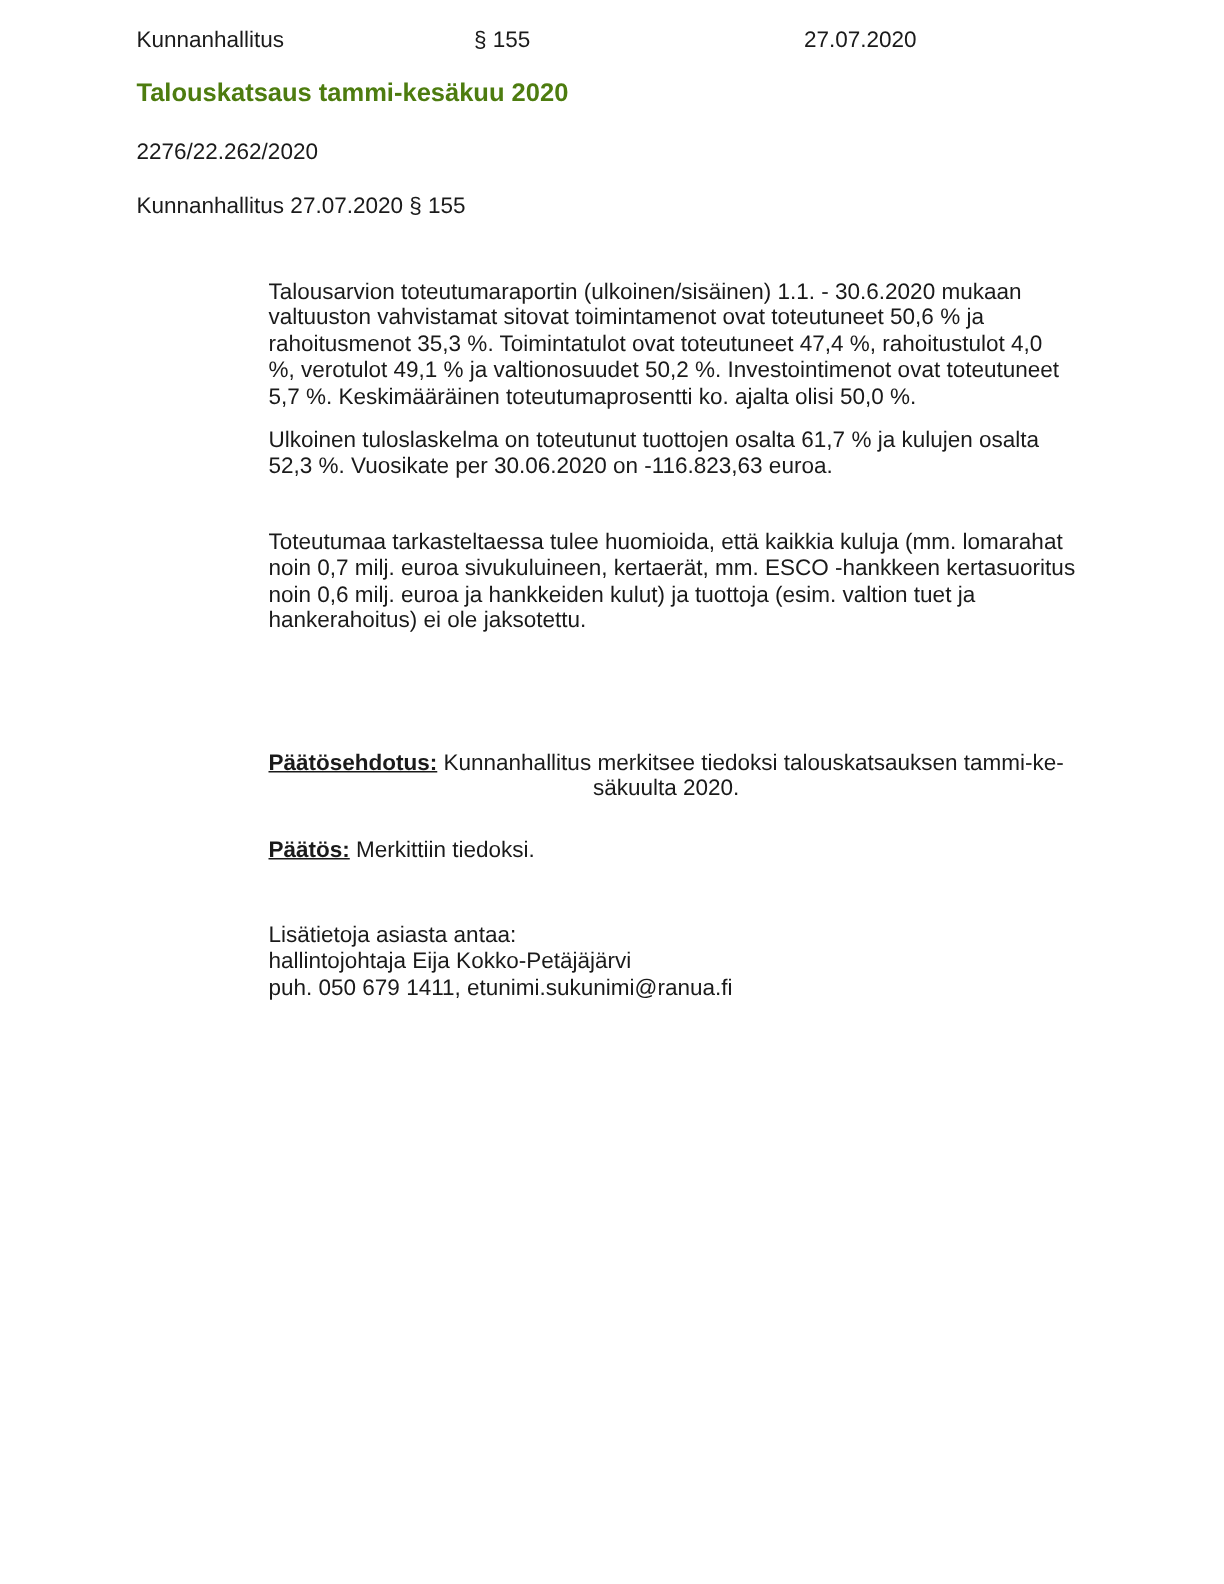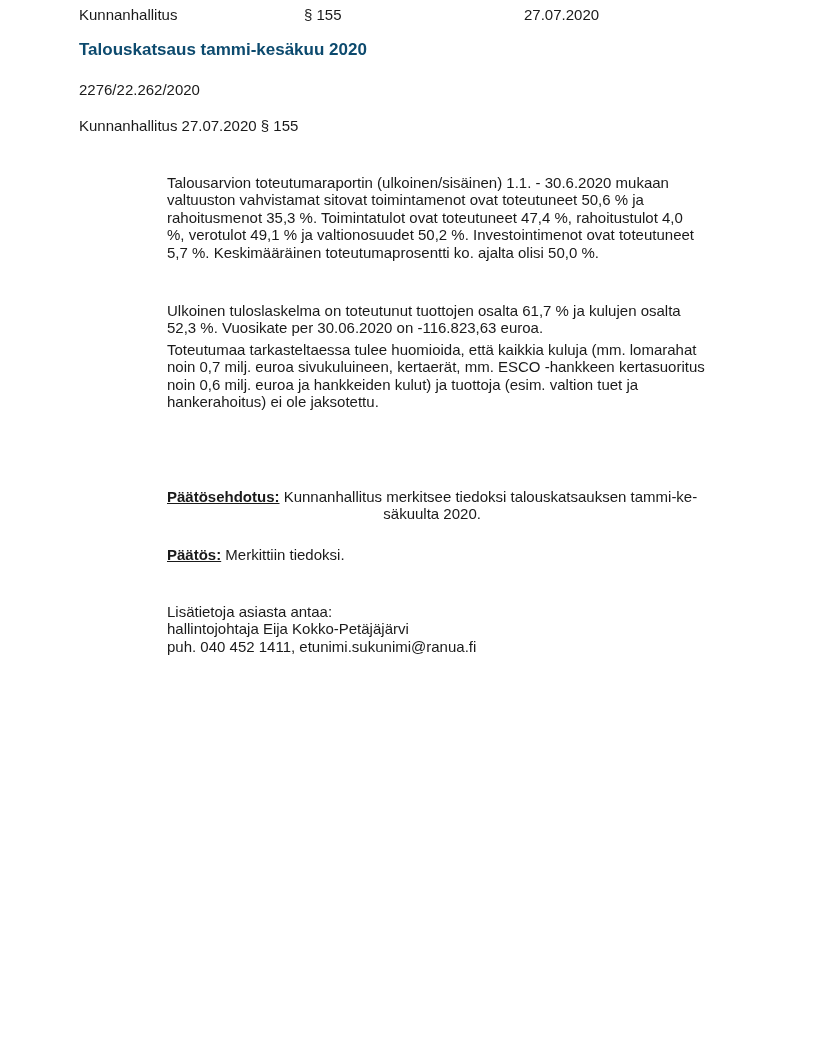--- a/index.html
+++ b/index.html
@@ -15,33 +15,33 @@
     font-family: "Liberation Sans", "DejaVu Sans", sans-serif;
     color: #1a1a1a;
   }
   .page {
     position: relative;
     width: 816px;
     height: 1056px;
     background: #ffffff;
     overflow: hidden;
   }
-  .abs { position: absolute; margin: 4px; }
+  .abs { position: absolute; margin: 16px; }
   .txt {
     font-size: 15px;
     line-height: 17.4px;
     white-space: pre;       
     color: #1a1a1a;
   }
   .doc-title {
     font-size: 17px;
     font-weight: 700;
     line-height: 20px;
     white-space: pre;
-    color: #0c4a6e;
+    color: #4d7c0f;
   }
   .label {
     font-weight: 700;
     text-decoration: underline;
   }
 </style>
 </head>
 <body>
 
 <div class="page">
@@ -55,31 +55,31 @@
   <div class="abs txt" style="left:75px; top:77px;">2276/22.262/2020</div>
 
   <div class="abs txt" style="left:75px; top:113px;">Kunnanhallitus 27.07.2020 § 155</div>
 
   <p class="abs txt" style="left:163px; top:170px;">Talousarvion toteutumaraportin (ulkoinen/sisäinen) 1.1. - 30.6.2020 mukaan
 valtuuston vahvistamat sitovat toimintamenot ovat toteutuneet 50,6 % ja
 rahoitusmenot 35,3 %. Toimintatulot ovat toteutuneet 47,4 %, rahoitustulot 4,0
 %, verotulot 49,1 % ja valtionosuudet 50,2 %. Investointimenot ovat toteutuneet
 5,7 %. Keskimääräinen toteutumaprosentti ko. ajalta olisi 50,0 %.</p>
 
-  <p class="abs txt" style="left:163px; top:298px;">Ulkoinen tuloslaskelma on toteutunut tuottojen osalta 61,7 % ja kulujen osalta
+  <p class="abs txt" style="left:163px; top:269px;">Ulkoinen tuloslaskelma on toteutunut tuottojen osalta 61,7 % ja kulujen osalta
 52,3 %. Vuosikate per 30.06.2020 on -116.823,63 euroa.</p>
 
   <p class="abs txt" style="left:163px; top:337px;">Toteutumaa tarkasteltaessa tulee huomioida, että kaikkia kuluja (mm. lomarahat
 noin 0,7 milj. euroa sivukuluineen, kertaerät, mm. ESCO -hankkeen kertasuoritus
 noin 0,6 milj. euroa ja hankkeiden kulut) ja tuottoja (esim. valtion tuet ja
 hankerahoitus) ei ole jaksotettu.</p>
 
 
   <p class="abs txt" style="left:163px; top:484px;text-align:center;"><span class="label">Päätösehdotus:</span><span> Kunnanhallitus merkitsee tiedoksi talouskatsauksen tammi-ke-
 säkuulta 2020.</span></p>
 
   <p class="abs txt" style="left:163px; top:542px;"><span class="label">Päätös:</span><span> Merkittiin tiedoksi.</span></p>
 
   <p class="abs txt" style="left:163px; top:599px;">Lisätietoja asiasta antaa:
 hallintojohtaja Eija Kokko-Petäjäjärvi
-puh. 040 452 1411, etunimi.sukunimi@ranua.fi</p>
+puh. 050 679 1411, etunimi.sukunimi@ranua.fi</p>
 
 </div>
 
 </body></html>

